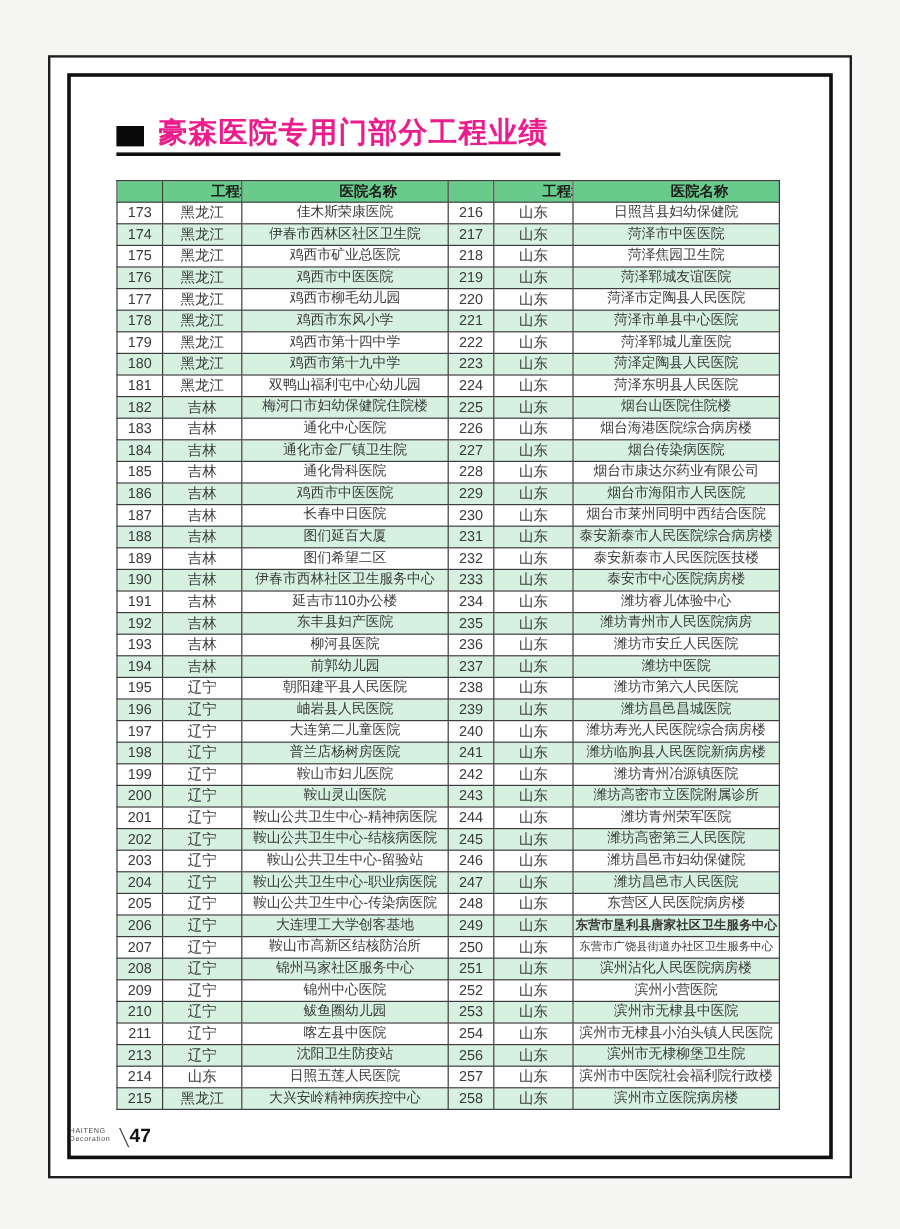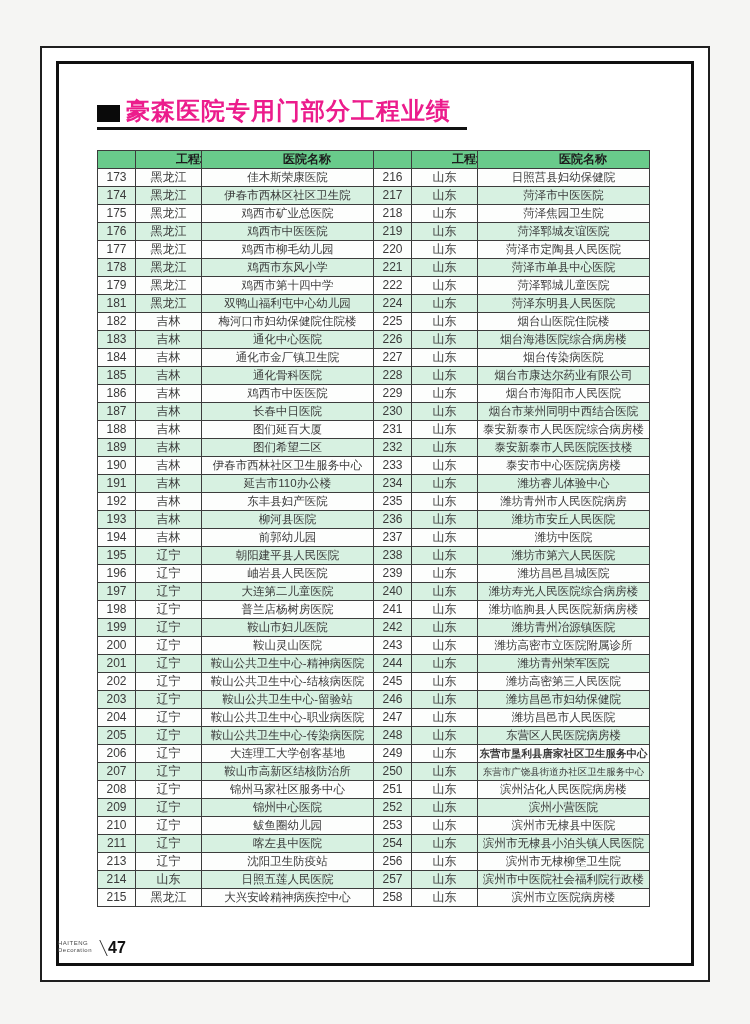--- a/index.html
+++ b/index.html
@@ -13,21 +13,21 @@
   .outer-border {
     position:absolute; left:40px; top:46px; width:670px; height:936px;
     border:2px solid #1f1f1f; background:#ffffff;
   }
   .inner-border {
     position:absolute; left:56px; top:61px; width:638px; height:905px;
     border:3px solid #101010; background:#ffffff;
   }
   .title-block {
     position:absolute; left:97px; top:98px; width:370px;
-    display:flex; align-items:flex-end; gap:6px;
+    display:flex; align-items:flex-end; gap:12px;
     border-bottom:3px solid #111; padding-bottom:3px;
   }
   .square-bullet {
     width:23px; height:17px; background:#0a0a0a; margin-bottom:2px; flex:0 0 auto;
   }
   .page-title {
     font-size:24px; font-weight:bold; letter-spacing:1px;
     color:var(--title-pink,#ec1c8c); white-space:nowrap; line-height:1.1;
   }
   table.perf {
@@ -147,20 +147,28 @@
       </tr>
       <tr>
         <td>179</td>
         <td>黑龙江</td>
         <td class="name">鸡西市第十四中学</td>
         <td>222</td>
         <td>山东</td>
         <td class="name">菏泽郓城儿童医院</td>
       </tr>
       <tr>
+        <td>180</td>
+        <td>黑龙江</td>
+        <td class="name">鸡西市第十九中学</td>
+        <td>223</td>
+        <td>山东</td>
+        <td class="name">菏泽定陶县人民医院</td>
+      </tr>
+      <tr>
         <td>181</td>
         <td>黑龙江</td>
         <td class="name">双鸭山福利屯中心幼儿园</td>
         <td>224</td>
         <td>山东</td>
         <td class="name">菏泽东明县人民医院</td>
       </tr>
       <tr>
         <td>182</td>
         <td>吉林</td>

